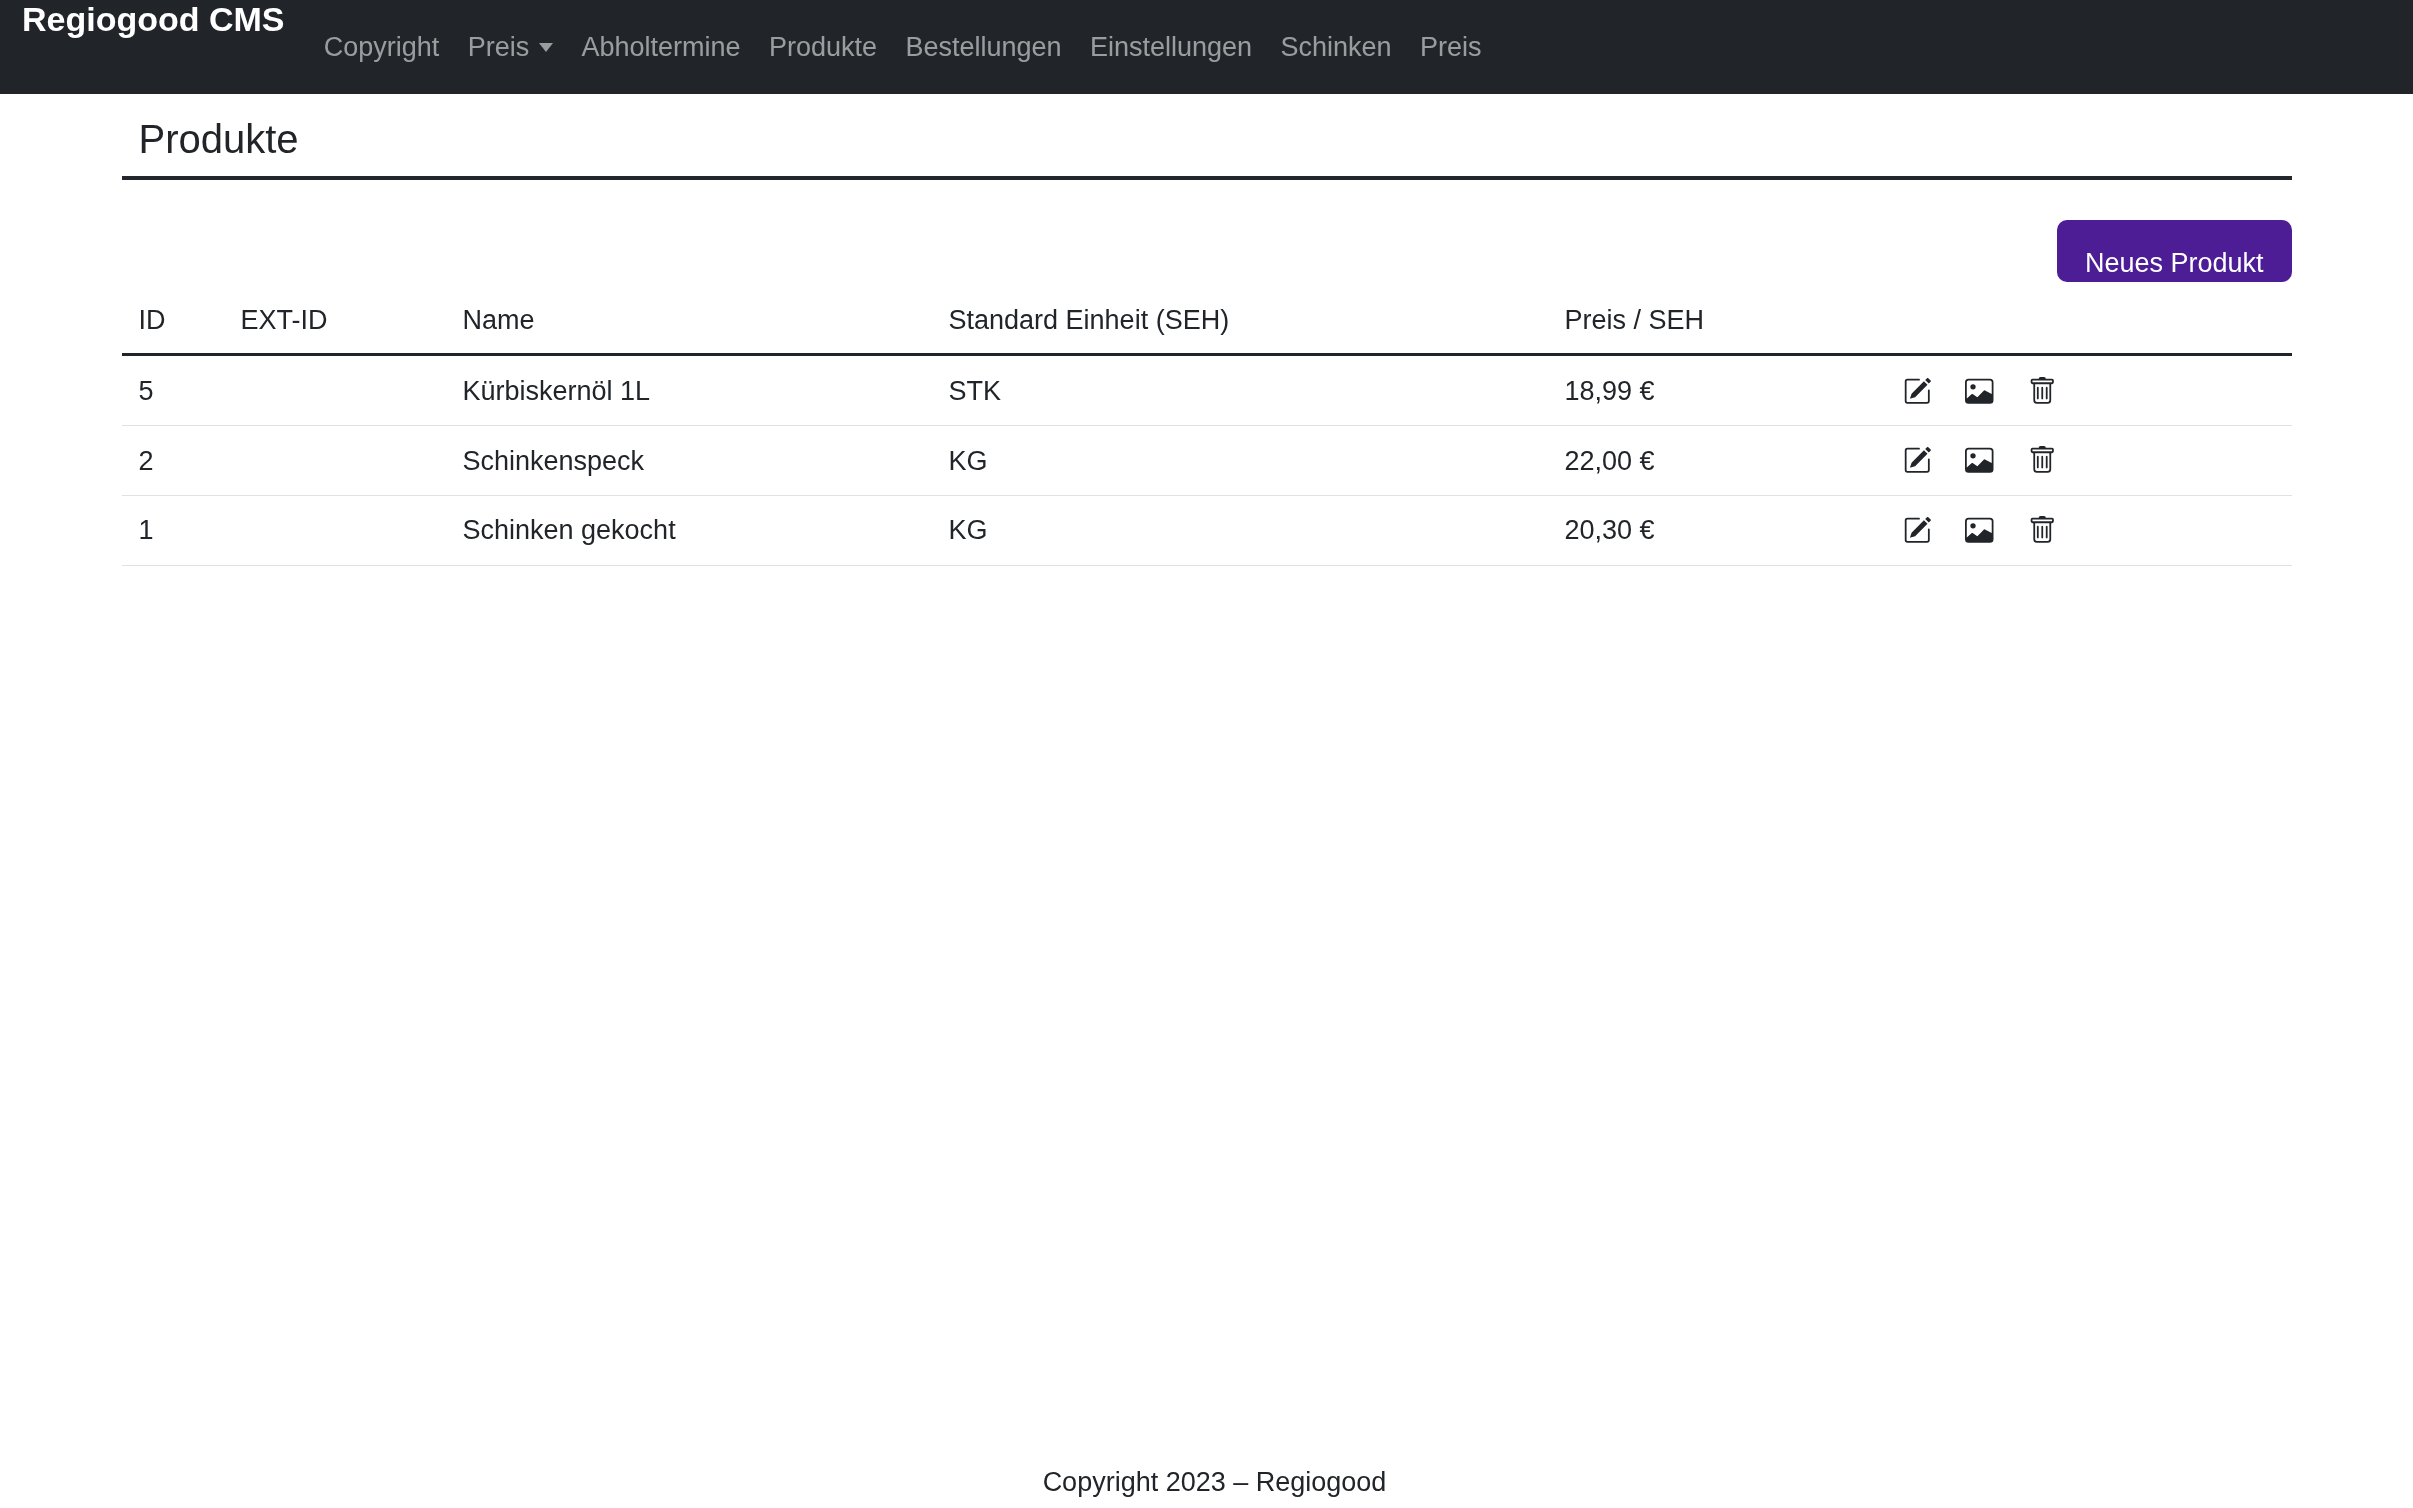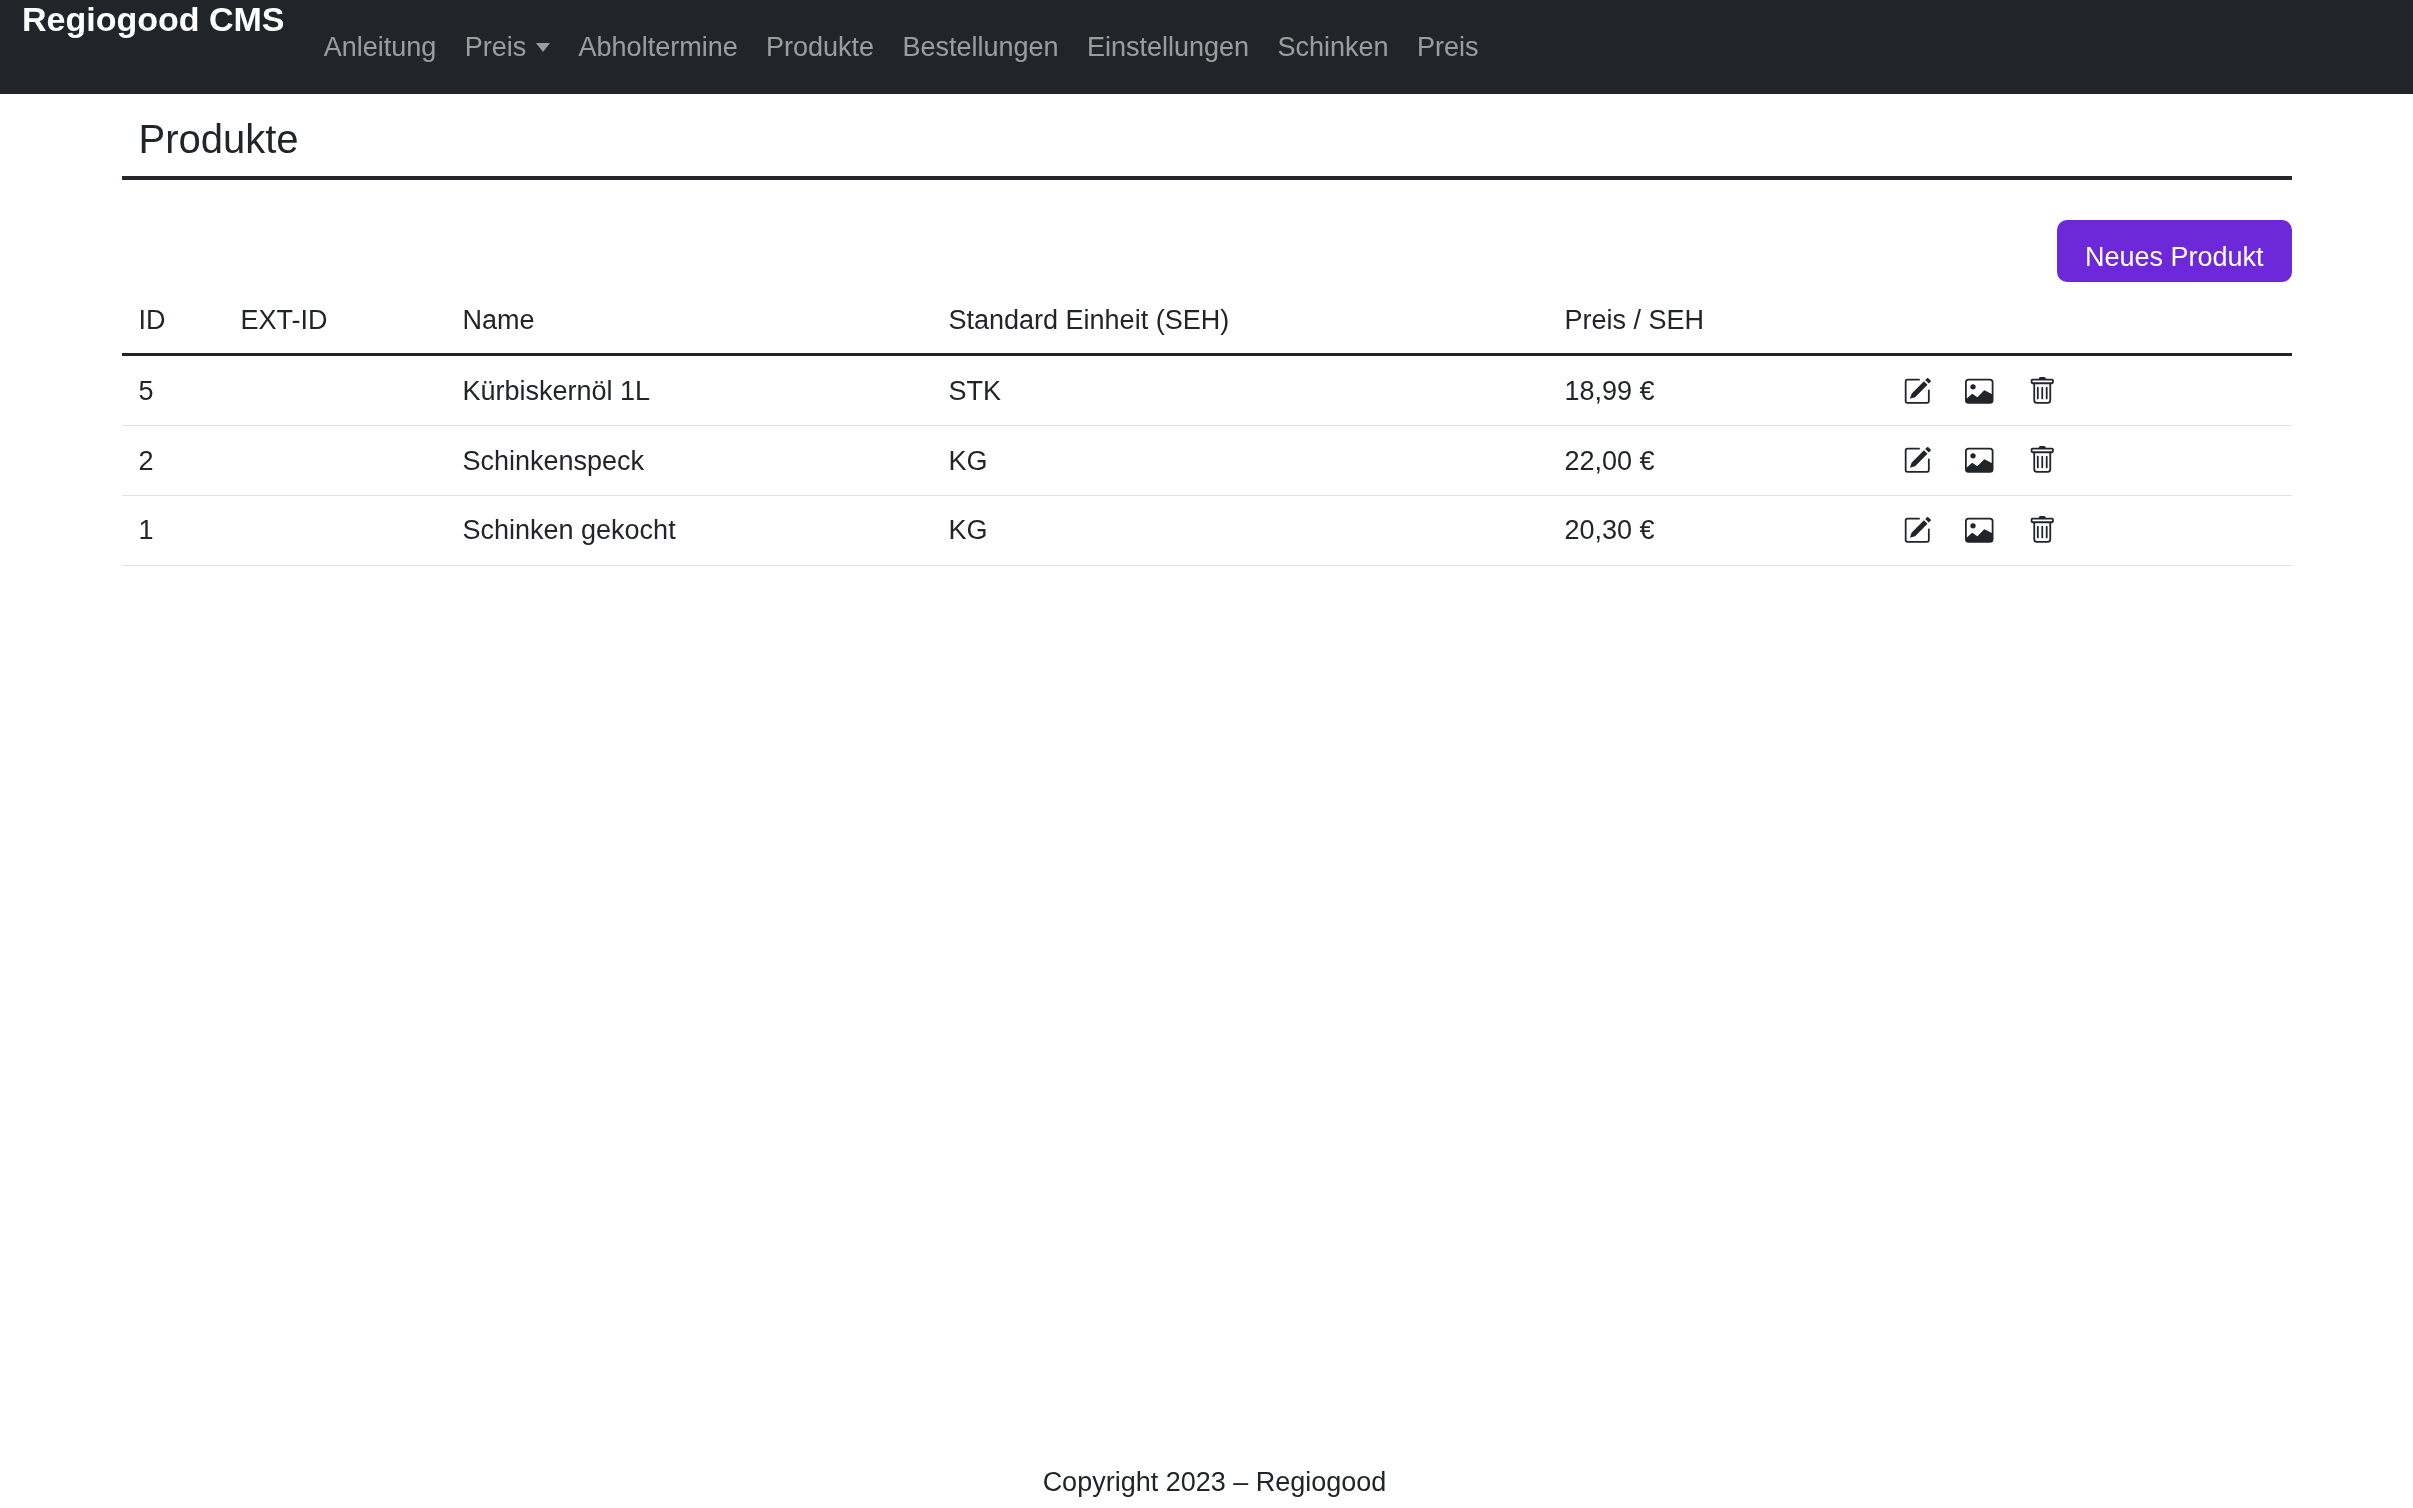--- a/index.html
+++ b/index.html
@@ -76,27 +76,27 @@
     margin: 0;
   }
 
   
   .toolbar {
     display: flex;
     justify-content: flex-end;
     margin-top: 40px;
   }
   .btn-primary {
-    background: #6d28d9;
+    background: #4c1d95;
     color: #ffffff;
     font-family: inherit;
     font-size: 27px;
     line-height: 62px;
     height: 62px;
-    padding: 6px 28px;
+    padding: 12px 28px;
     border: none;
     border-radius: 10px;
     cursor: pointer;
   }
 
   
   table.products {
     width: 100%;
     border-collapse: collapse;
     margin-top: 5px;
@@ -155,21 +155,21 @@
     margin-left: 16px;
   }
 </style>
 </head>
 <body>
 
 <nav class="navbar">
   <a class="brand">Regiogood CMS</a>
   <ul class="nav-list" id="nav-list">
       <li class="nav-item"><a class="nav-link">
-          <span>Anleitung</span>
+          <span>Copyright</span>
         </a></li>
       <li class="nav-item"><a class="nav-link">
           <span>Preis</span>
           <span class="caret"></span>
         </a></li>
       <li class="nav-item"><a class="nav-link">
           <span>Abholtermine</span>
         </a></li>
       <li class="nav-item"><a class="nav-link">
           <span>Produkte</span>

